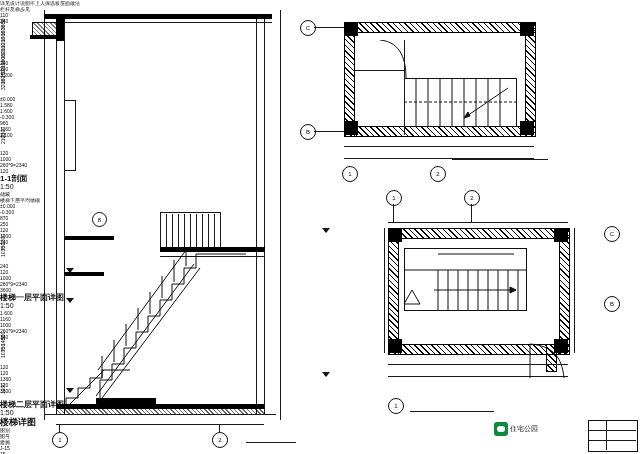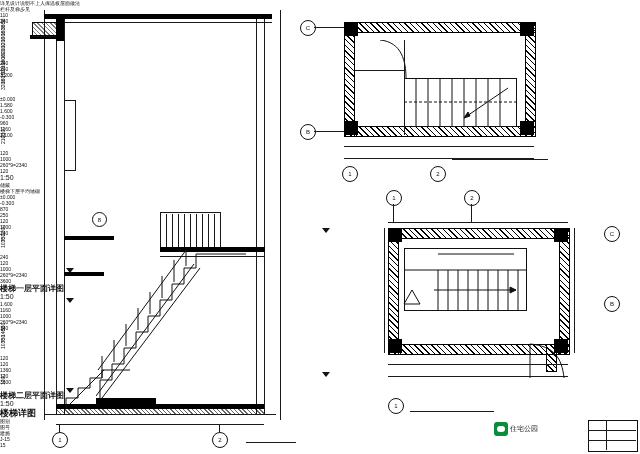--- a/index.html
+++ b/index.html
@@ -159,20 +159,21 @@
 
     <div class="circ" style="left:52px;top:432px;width:14px;height:14px;">
       <span>1</span>
       </div>
     <div class="circ" style="left:212px;top:432px;width:14px;height:14px;">
       <span>2</span>
       </div>
     <div class="ln vl" style="left:59px;top:424px;height:8px;"></div>
     <div class="ln vl" style="left:219px;top:424px;height:8px;"></div>
 
+    <div class="t8" style="left:246px;top:432px;font-weight:bold;">1-1剖面</div>
     <div class="t7" style="left:300px;top:433px;">1:50</div>
     <div class="ln hl" style="left:246px;top:442px;width:50px;height:1px;"></div>
   </div>
 
   <div>
 
     <div class="wall" style="left:344px;top:22px;width:190px;height:9px;"></div>
     <div class="wall" style="left:344px;top:126px;width:190px;height:9px;"></div>
     <div class="wall" style="left:344px;top:22px;width:9px;height:113px;"></div>
     <div class="wall" style="left:525px;top:22px;width:9px;height:113px;"></div>

